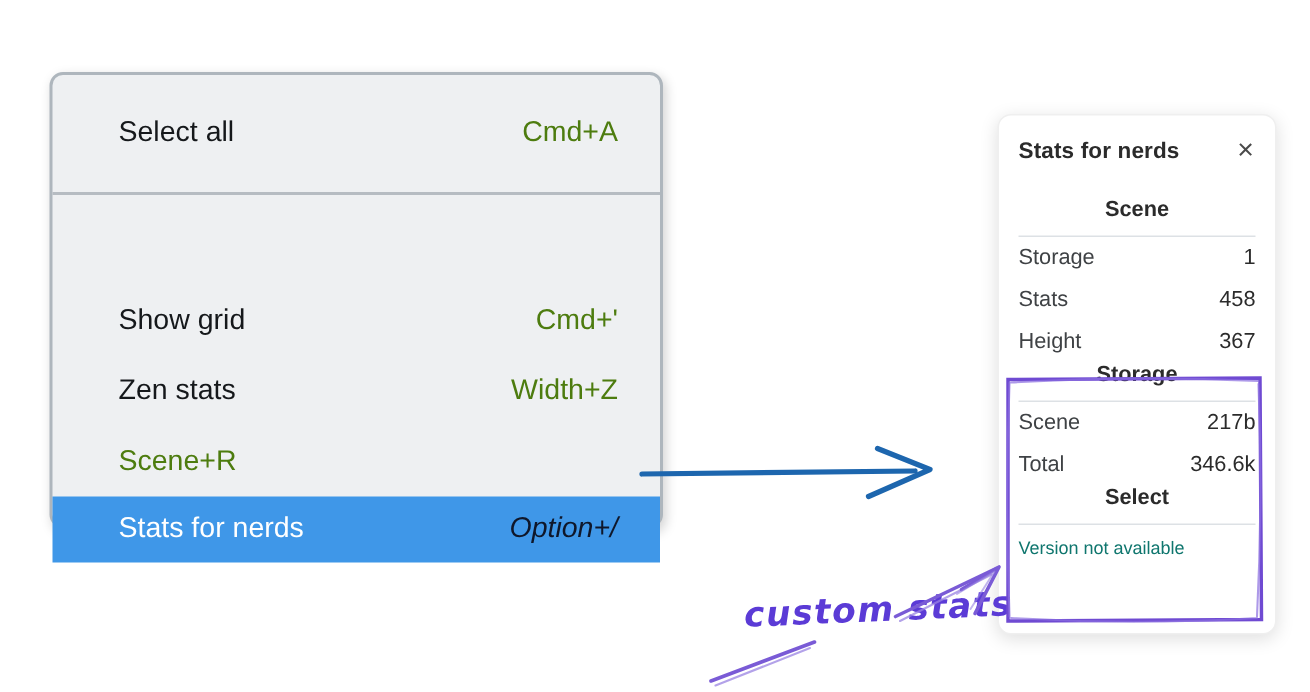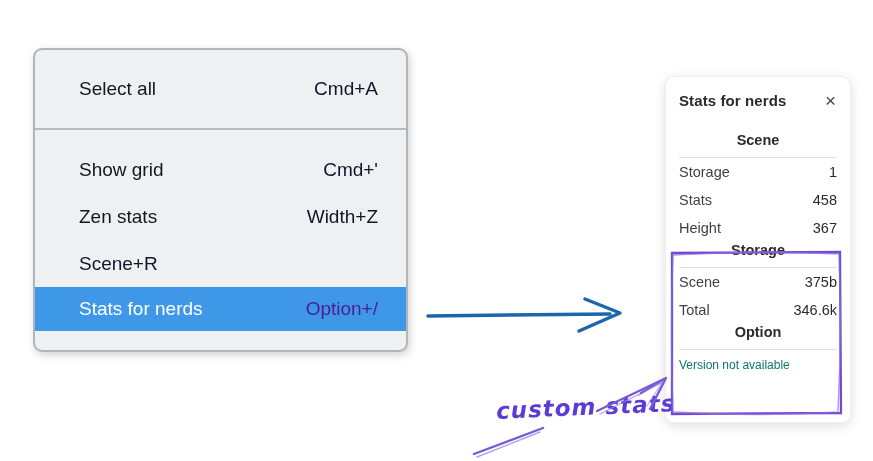--- a/index.html
+++ b/index.html
@@ -5,43 +5,43 @@
   html,body{margin:0;padding:0;}
   body{
     width:873px;height:461px;position:relative;overflow:hidden;
     background:#ffffff;
     font-family:"Liberation Sans", sans-serif;
     -webkit-font-smoothing:antialiased;
   }
 
   
   .menu{
-    position:absolute;left:33px;top:48px;width:375px;height:304px;
+    position:absolute;left:33px;top:48px;width:409px;height:304px;
     box-sizing:border-box;
     background:#eef0f2;
     border:2px solid #aeb6bd;
     border-radius:9px;
     box-shadow:2px 3px 8px rgba(0,0,0,0.18);
   }
   .menu-row{
     display:flex;justify-content:space-between;align-items:center;
     padding:0 28px 0 44px;
     cursor:default;
   }
   .menu-row.first{height:78px;}
   .menu-row.std{height:47px;}
   .menu-label{font-size:19px;color:#15181b;}
-  .menu-shortcut{font-size:19px;color:#0f172a;}
+  .menu-shortcut{font-size:19px;color:#4d7c0f;}
   .menu-divider{height:2px;background:#b6bcc2;width:100%;}
-  .menu-section{padding-top:16px;}
+  .menu-section{padding-top:16px;margin-top:44px;}
   .menu-row.highlight{
     height:44px;background:var(--hl,#3f97e8);
   }
   .menu-row.highlight .menu-label{color:#ffffff;}
-  .menu-row.highlight .menu-shortcut{color:#4c1d95;}
+  .menu-row.highlight .menu-shortcut{color:#0f172a;font-style:italic;}
 
   
   .panel{
     position:absolute;left:665px;top:76px;width:186px;height:347px;
     box-sizing:border-box;
     background:#ffffff;
     border:1px solid #efefef;
     border-radius:9px;
     box-shadow:0 3px 12px rgba(0,0,0,0.13);
     padding:12px 13px 10px 13px;
@@ -128,28 +128,28 @@
     <span class="stat-value">458</span>
   </div>
   <div class="stat-row">
     <span class="stat-label">Height</span>
     <span class="stat-value">367</span>
   </div>
 
   <div class="sec-heading tight">Storage</div>
   <div class="stat-row">
     <span class="stat-label">Scene</span>
-    <span class="stat-value">375b</span>
+    <span class="stat-value">217b</span>
   </div>
   <div class="stat-row">
     <span class="stat-label">Total</span>
     <span class="stat-value">346.6k</span>
   </div>
 
-  <div class="sec-heading tight">Option</div>
+  <div class="sec-heading tight">Select</div>
   <div class="version-note">Version not available</div>
 </div>
 
 <div class="annotation-text" style="color: rgb(91, 59, 214);">custom stats</div>
 
 <svg class="overlay" viewBox="0 0 873 461" xmlns="http://www.w3.org/2000/svg">
 
   <g stroke="#1d66ae" stroke-width="3.5" fill="none" stroke-linecap="round" stroke-linejoin="round">
     <path d="M428 316 L610 314"></path>
     <path d="M585 299 L620 313 L579 331"></path>

